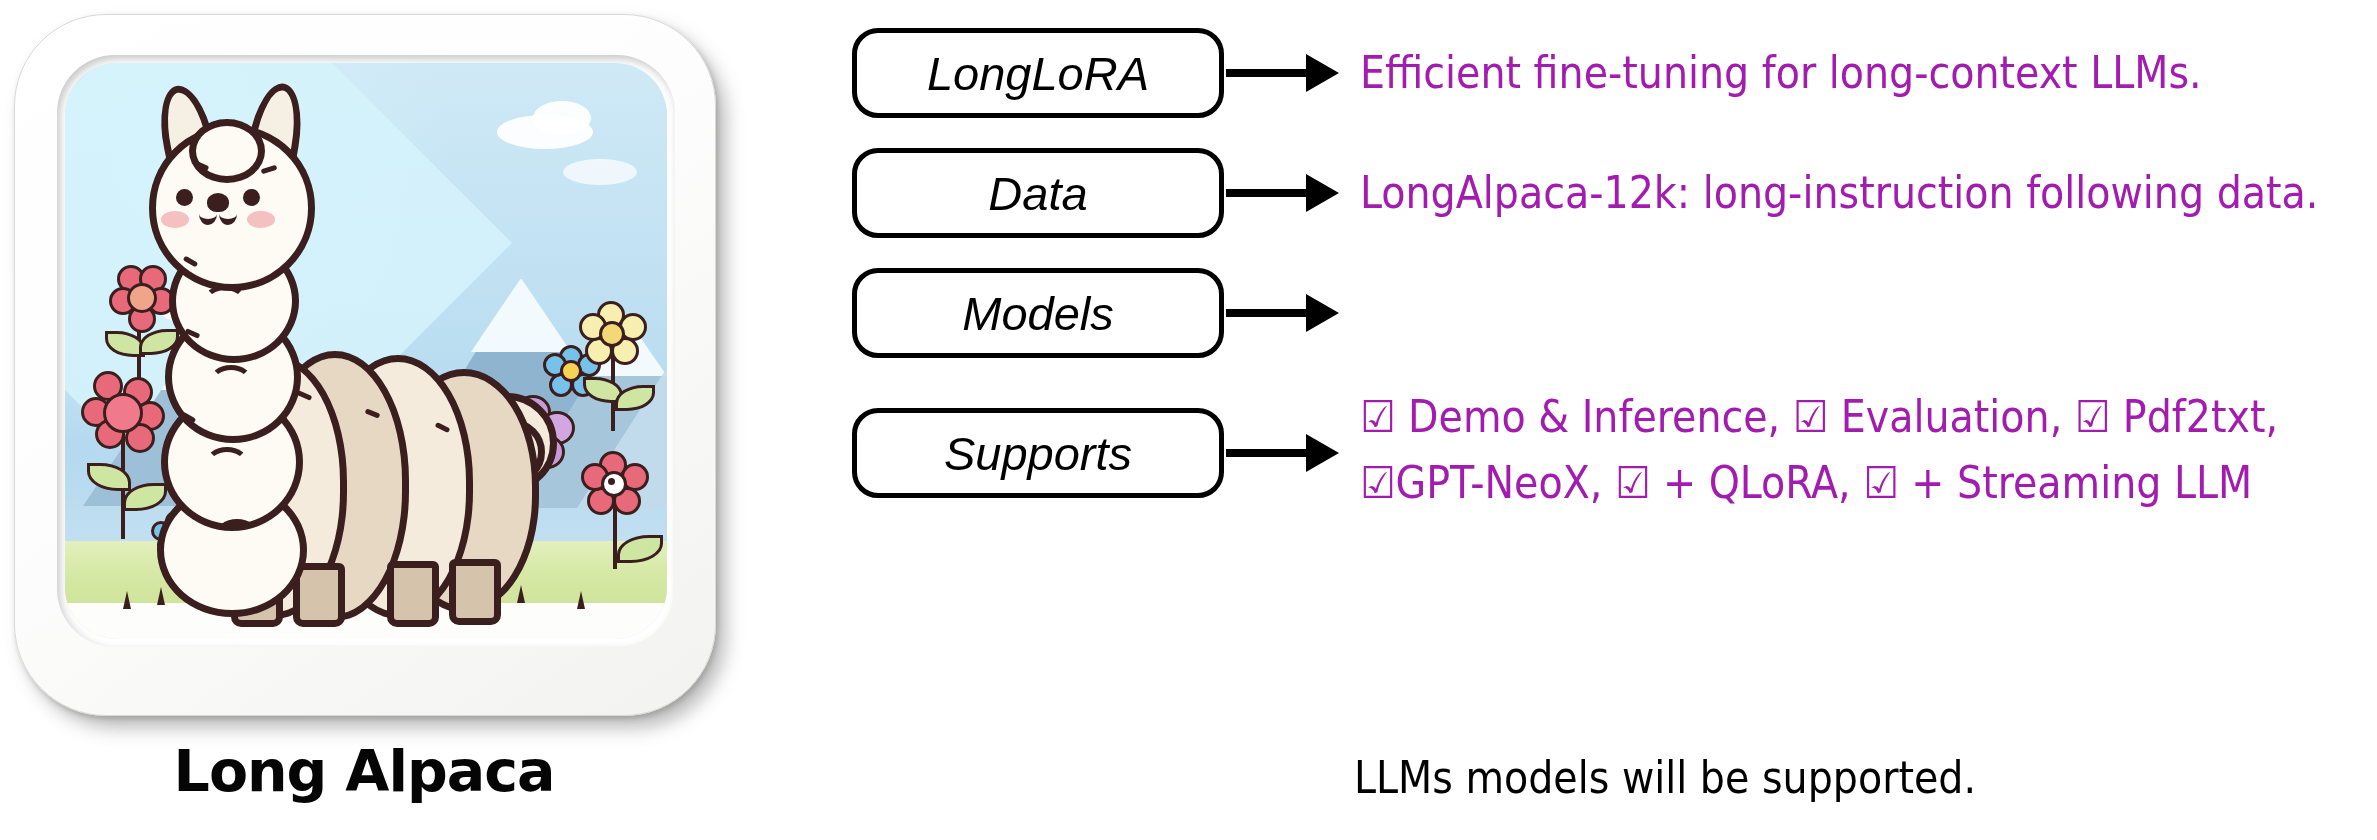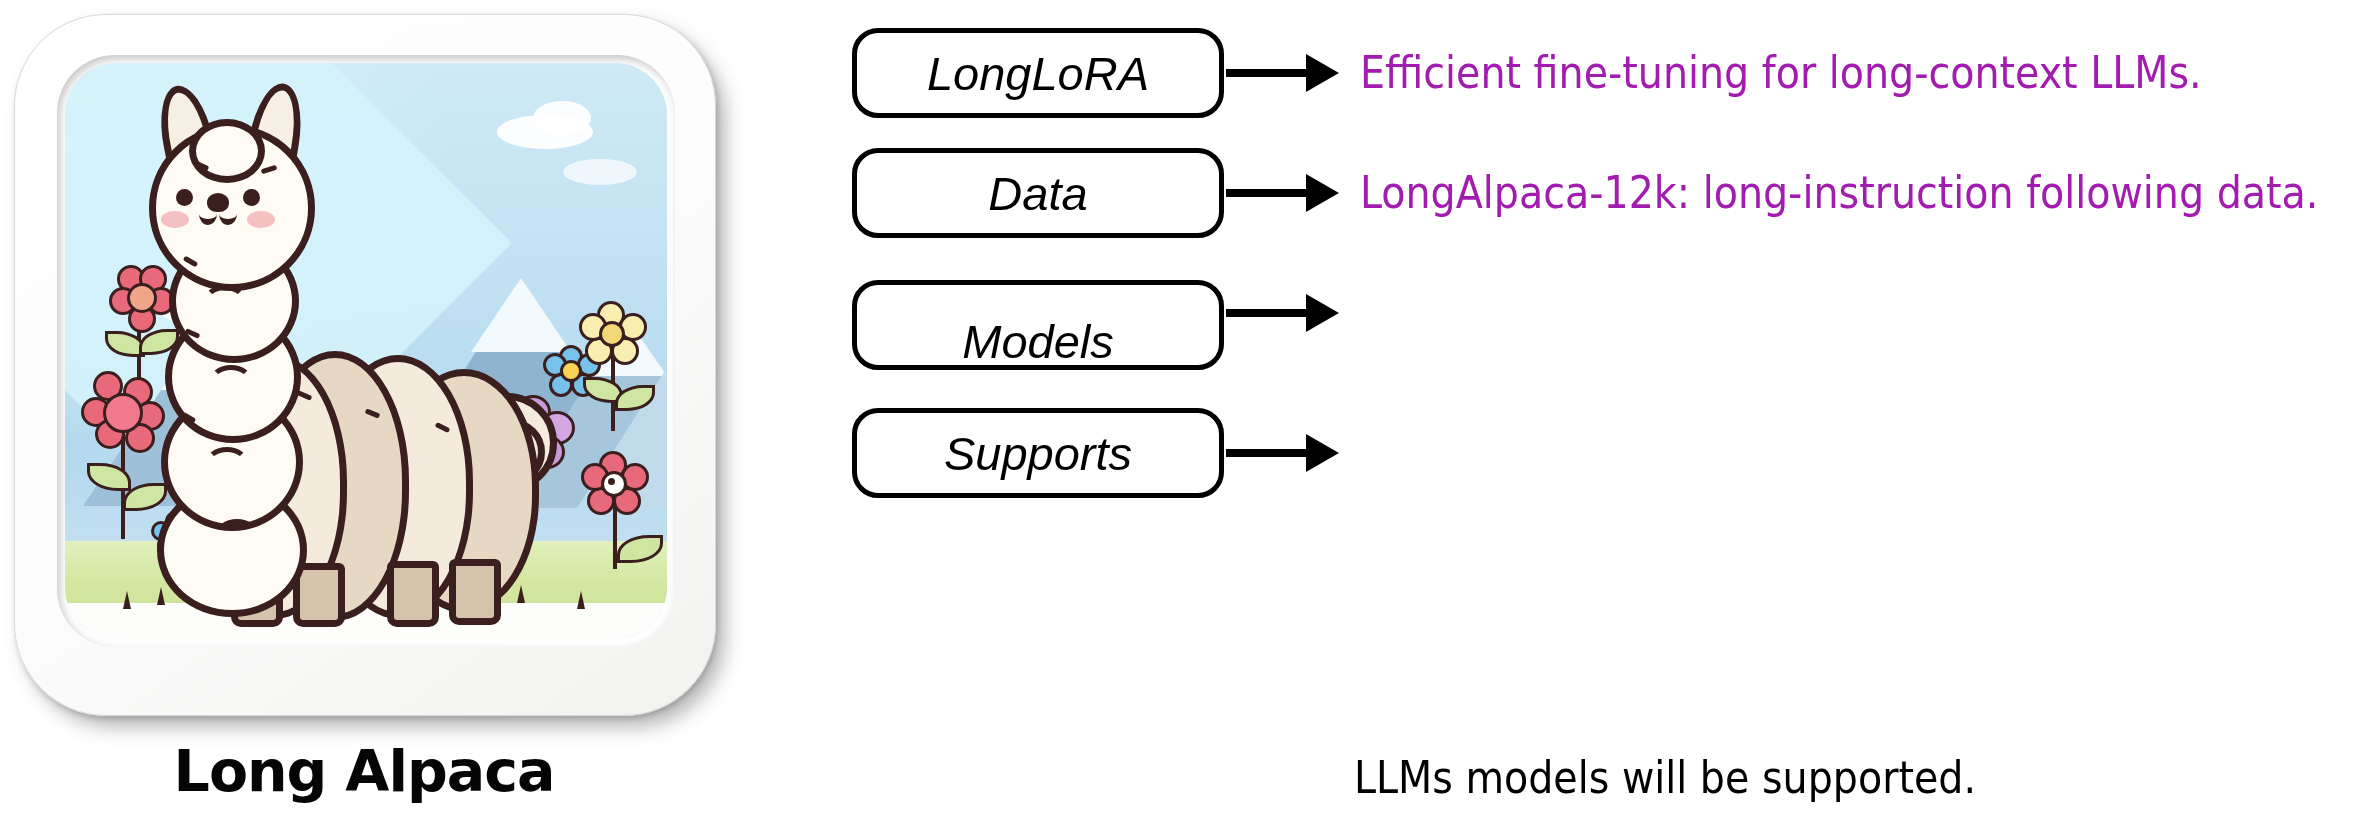--- a/index.html
+++ b/index.html
@@ -350,33 +350,37 @@
       <span class="node-label">Data</span>
     </div>
     <div class="arrow">
       <div class="shaft"></div>
       <div class="head"></div>
     </div>
     <div class="desc">LongAlpaca-12k: long-instruction following data.</div>
   </div>
 
   <div class="row" style="top:268px;height:90px;">
-    <div class="node-box" style="top:12px;align-items:flex-end;">
+    <div class="node-box" style="top:0;">
       <span class="node-label">Models</span>
     </div>
     <div class="arrow">
       <div class="shaft"></div>
       <div class="head"></div>
     </div>
   </div>
 
   <div class="row" style="top:388px;height:130px;">
     <div class="node-box" style="top:20px;text-align:right;">
       <span class="node-label">Supports</span>
     </div>
     <div class="arrow" style="top:20px;">
       <div class="shaft"></div>
       <div class="head"></div>
     </div>
+    <div class="desc two-line" style="height:130px;">
+      <span class="l1">☑ Demo &amp; Inference, ☑ Evaluation, ☑ Pdf2txt,</span>
+      <span class="l2">☑GPT-NeoX, ☑ + QLoRA, ☑ + Streaming LLM</span>
+    </div>
   </div>
 
   <div id="footer-note">LLMs models will be supported.</div>
 </div>
 
 </body></html>

